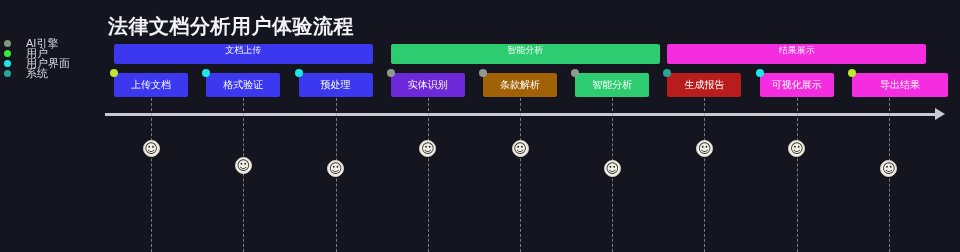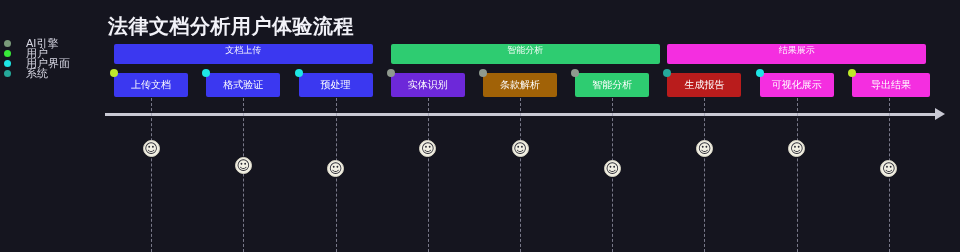--- a/index.html
+++ b/index.html
@@ -215,21 +215,21 @@
         <span class="step-label">智能分析</span>
       </div>
       <div class="step-box" style="left: 667.444px; width: 74px; background: #b91c1c;">
         <span class="step-dot" style="background: rgb(37, 168, 154);"></span>
         <span class="step-label">生成报告</span>
       </div>
       <div class="step-box" style="left: 759.667px; width: 74px; background: rgb(244, 46, 224);">
         <span class="step-dot" style="background: rgb(30, 230, 230);"></span>
         <span class="step-label">可视化展示</span>
       </div>
-      <div class="step-box" style="left: 851.889px; width: 78px; background: rgb(244, 46, 224);">
+      <div class="step-box" style="left: 851.889px; width: 96px; background: rgb(244, 46, 224);">
         <span class="step-dot" style="background: rgb(191, 232, 42);"></span>
         <span class="step-label">导出结果</span>
       </div>
     </div>
 
   <div class="axis-line" style="left: 105px; width: 830px;"></div>
   <div class="axis-arrow" style="left: 935px;"></div>
 
   <div>
       <div class="guide" style="left: 151.111px; height: 154px;"></div>

